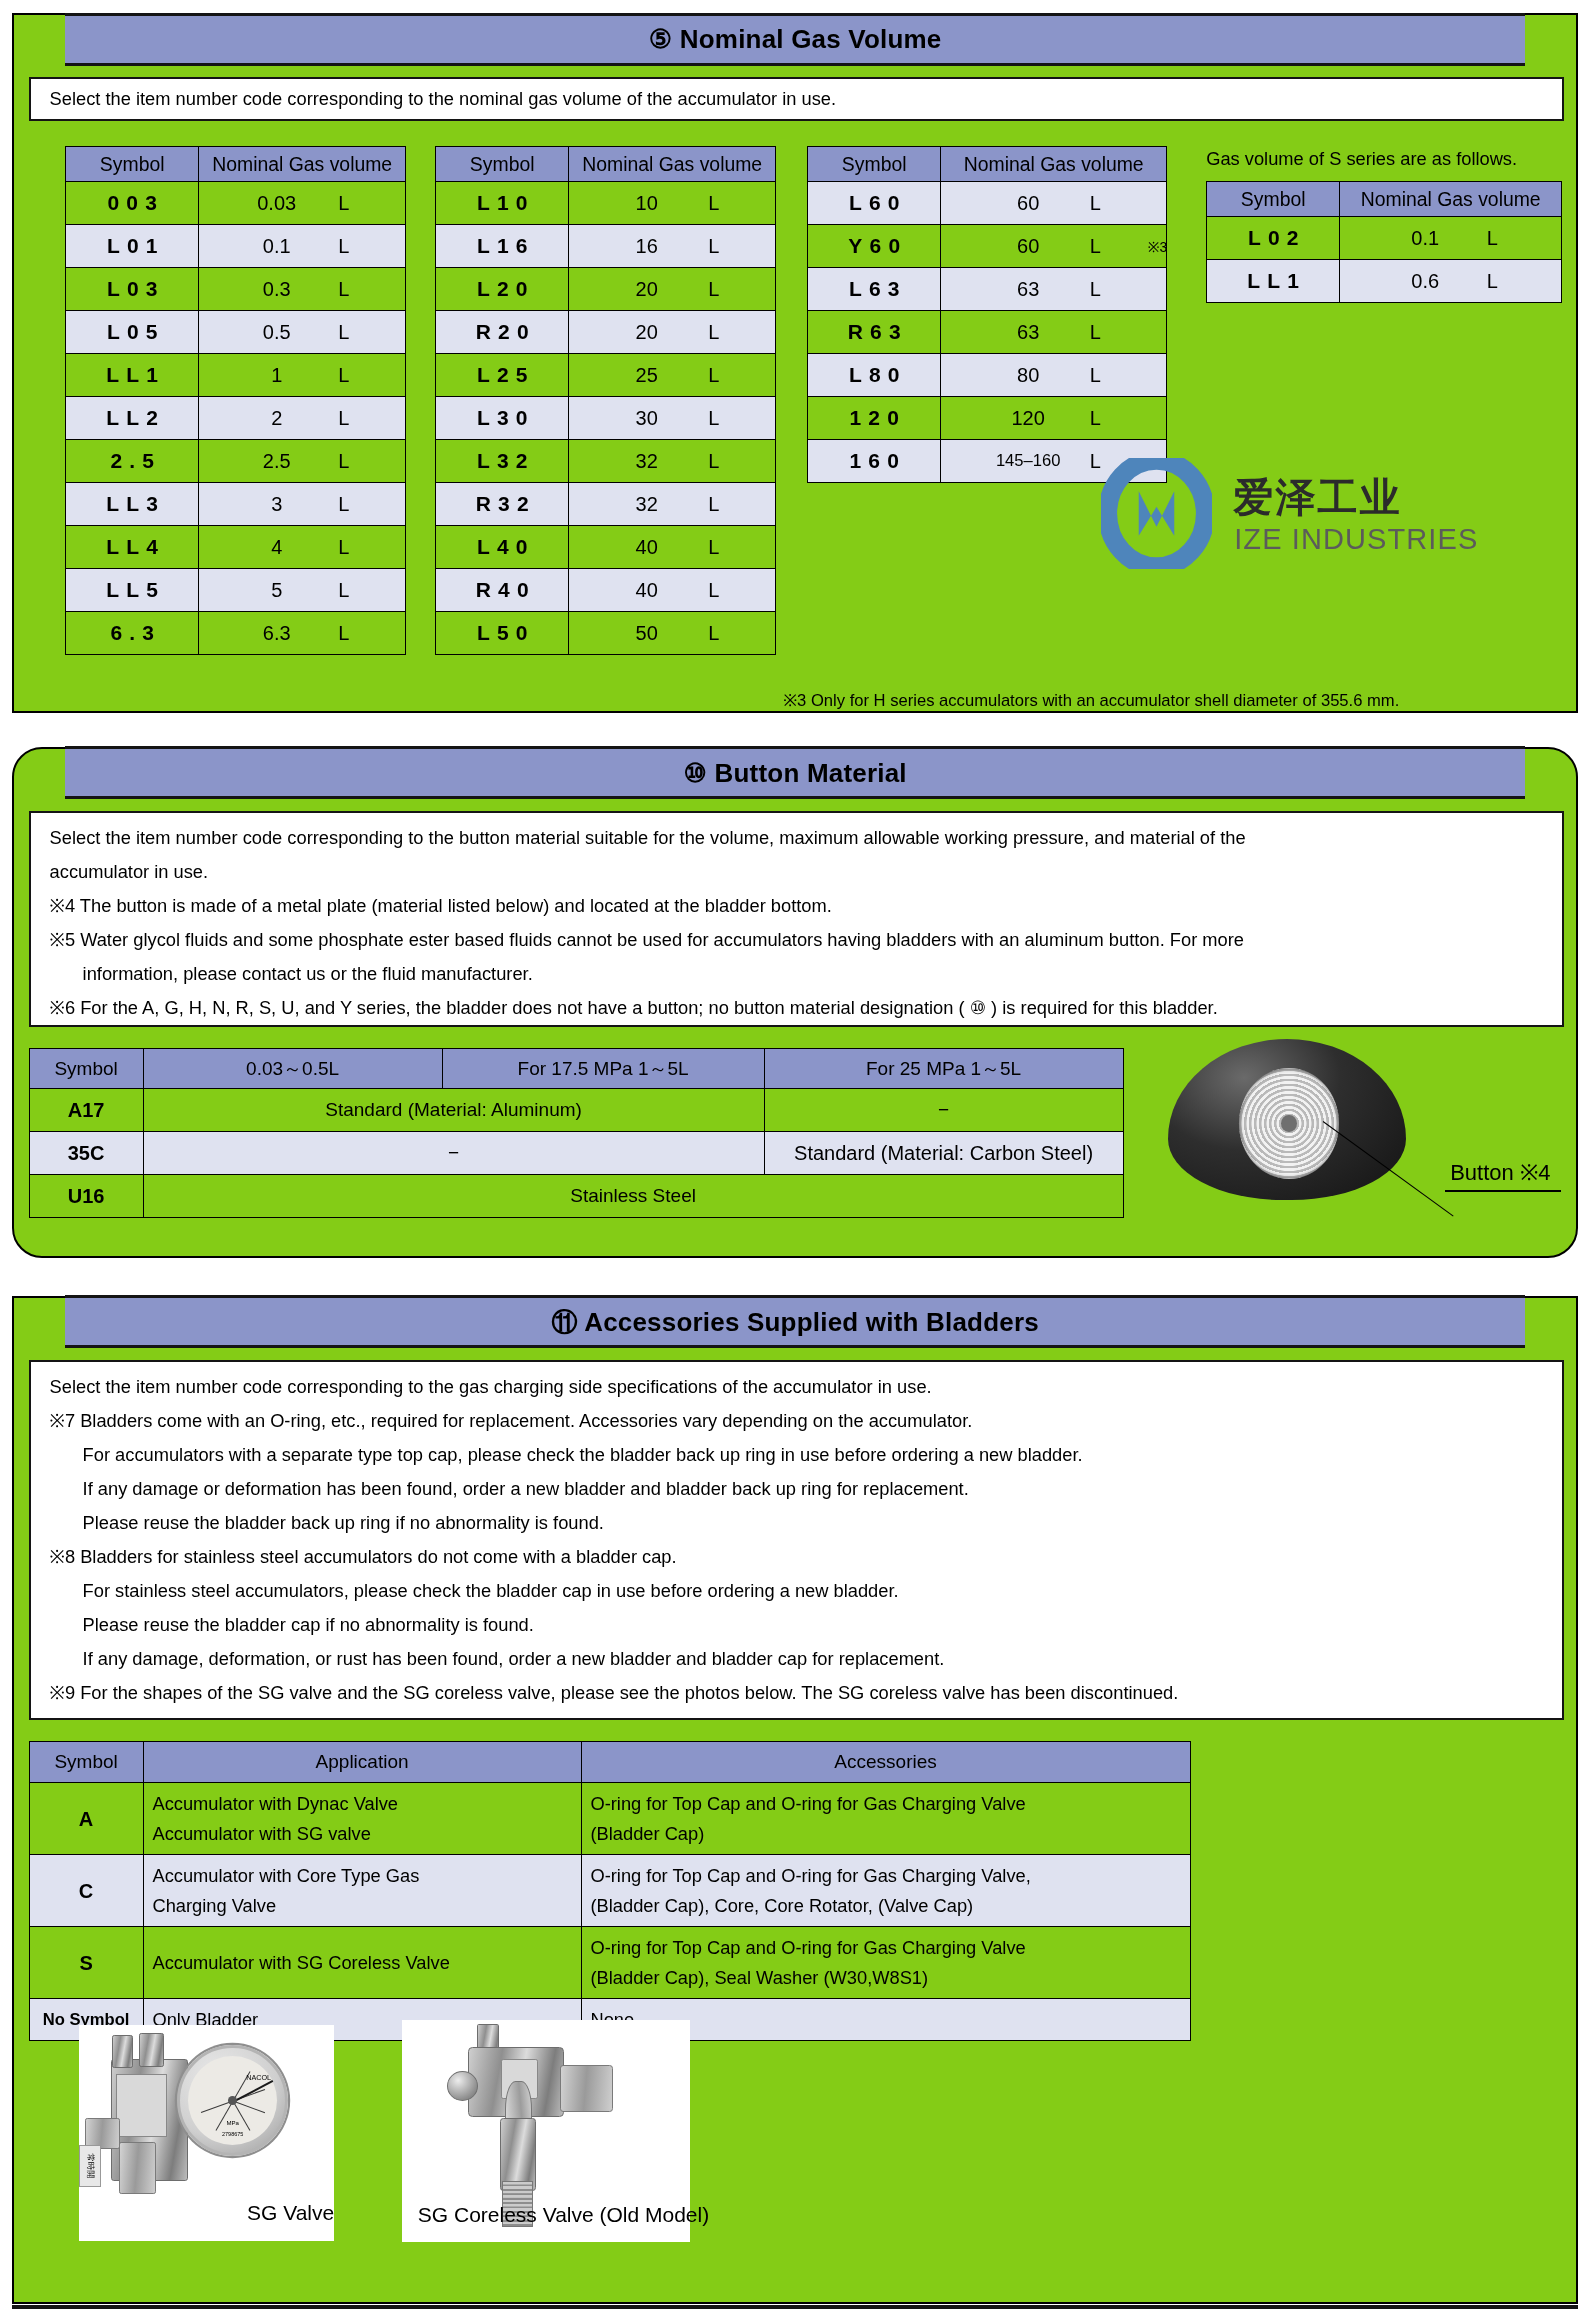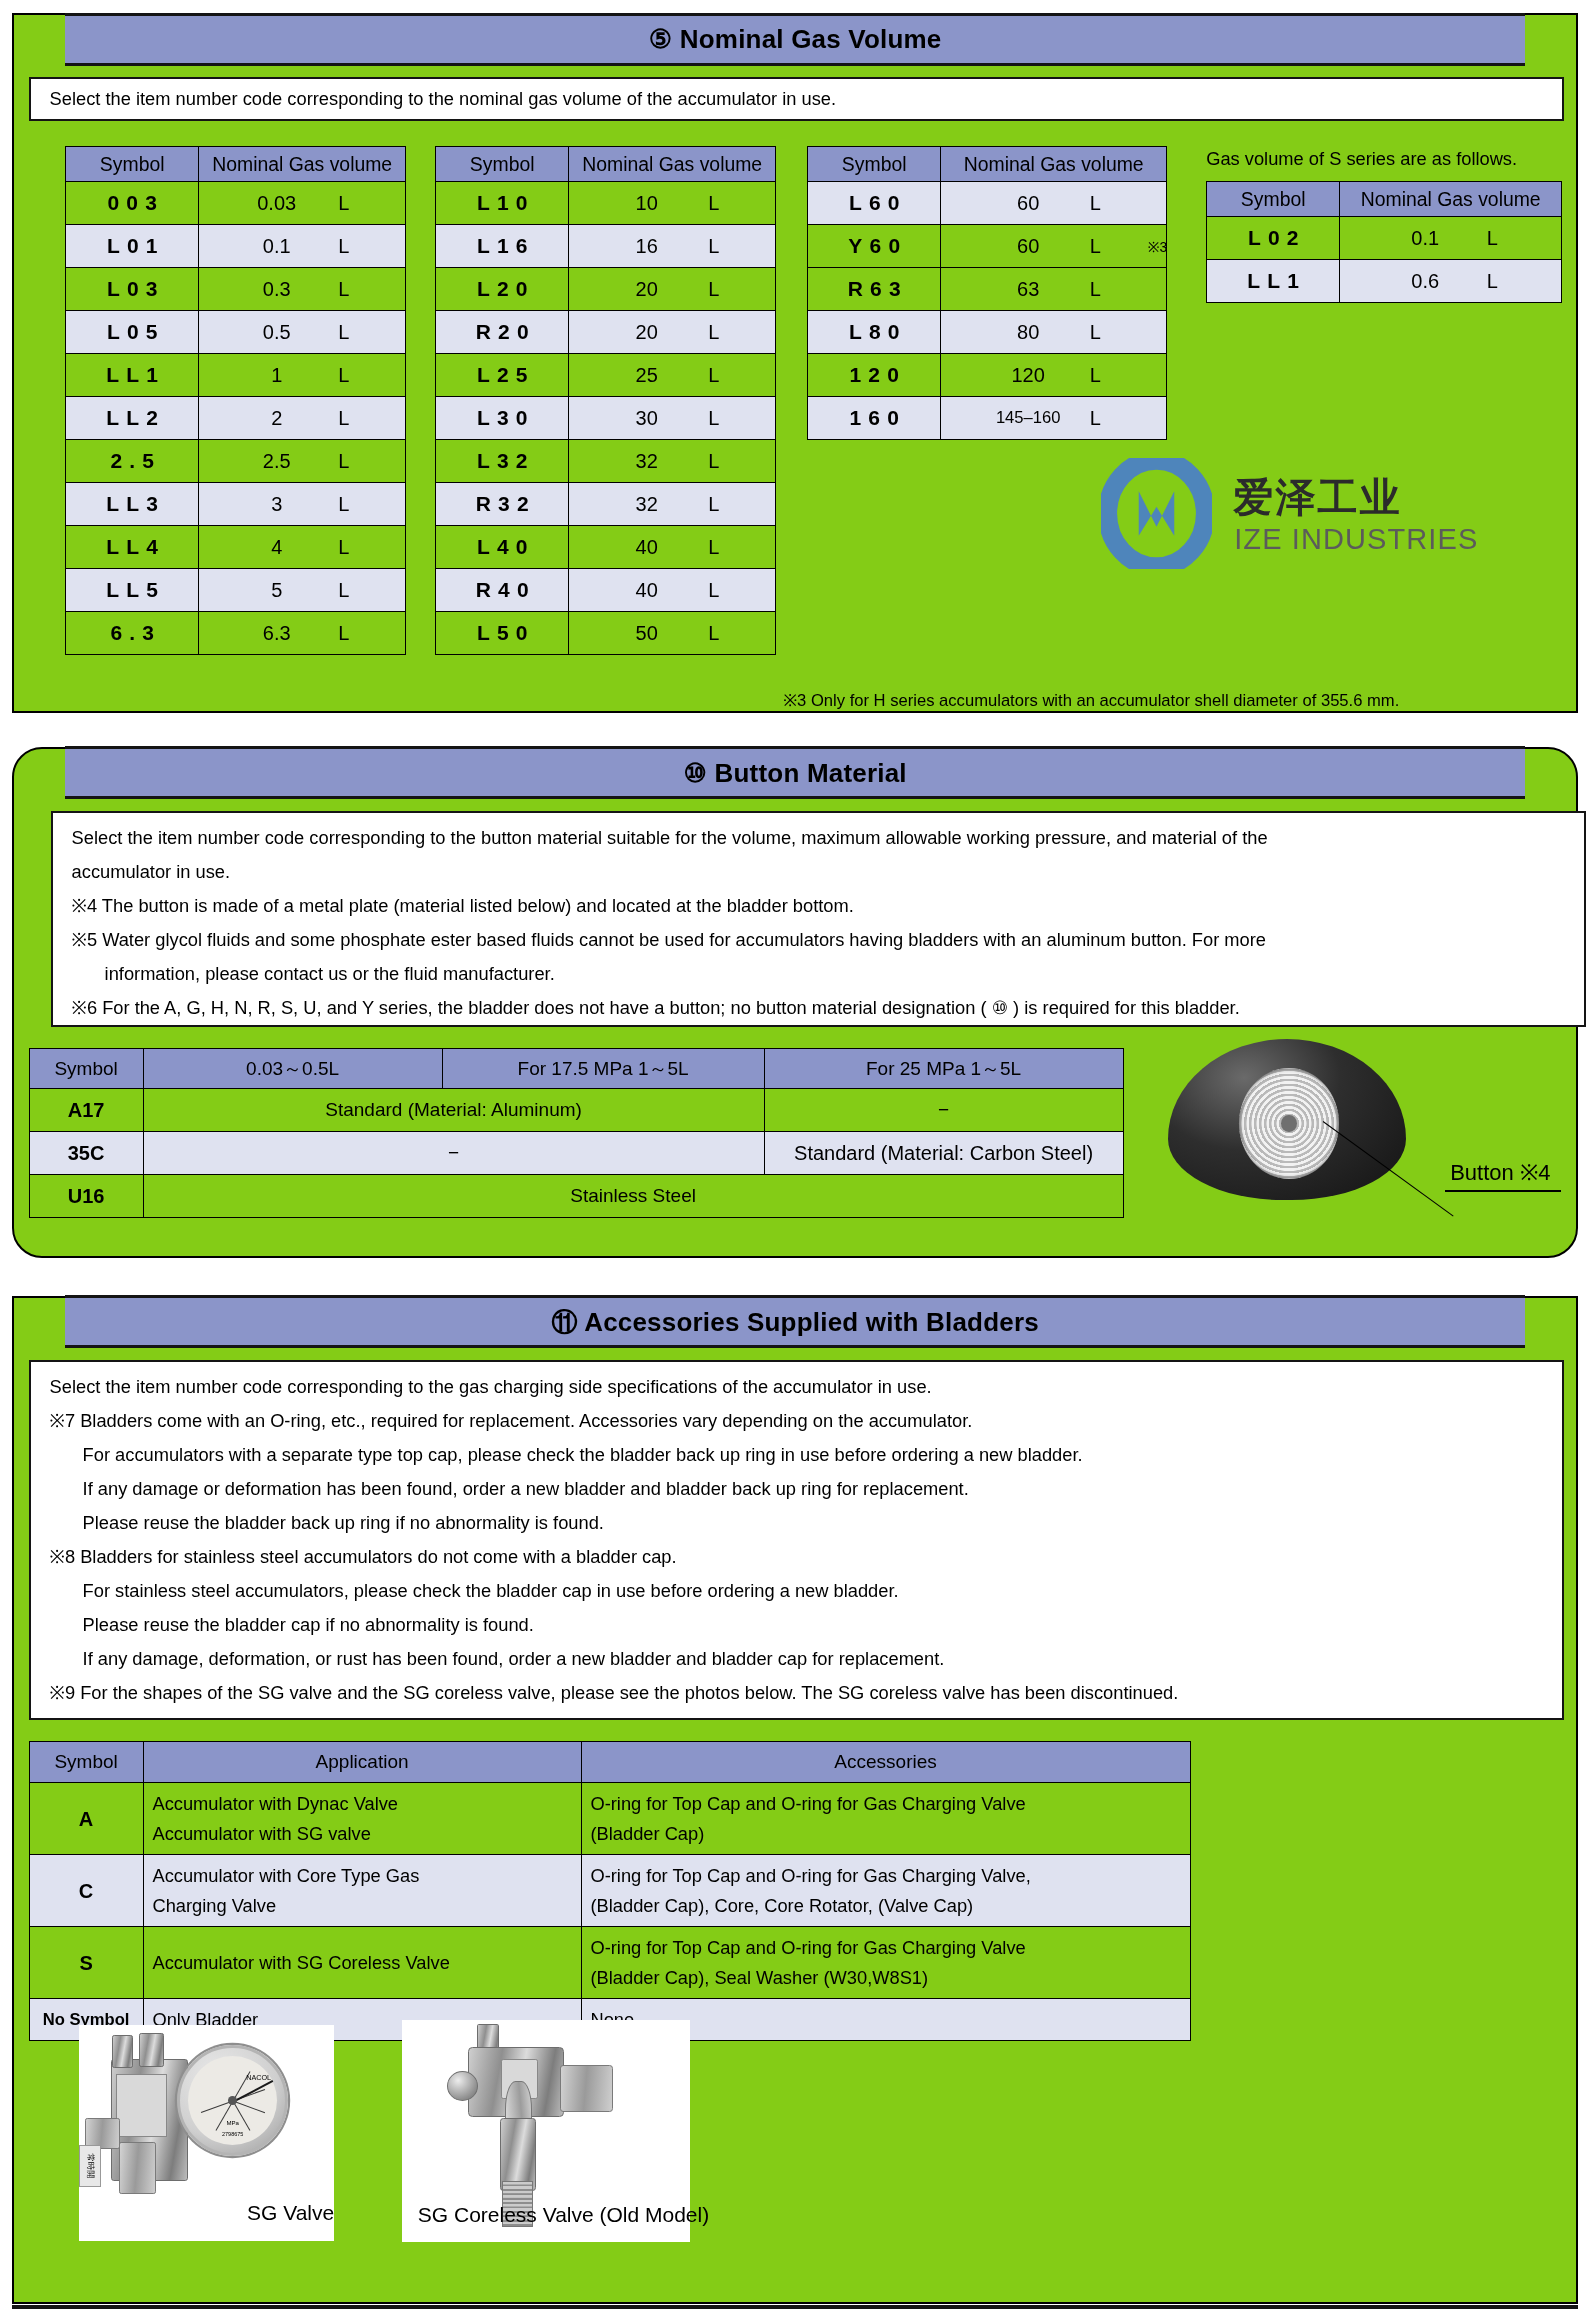--- a/index.html
+++ b/index.html
@@ -645,20 +645,29 @@
           <tr>
             <td><span class="sym">Y60</span></td>
             <td>
               <div class="volwrap">
                 <span class="volnum">60</span>
                 <span class="volunit">L</span>
                 <span class="volnote">※3</span>
               </div>
             </td>
           </tr>
+          <tr class="alt">
+            <td><span class="sym">L63</span></td>
+            <td>
+              <div class="volwrap">
+                <span class="volnum">63</span>
+                <span class="volunit">L</span>
+              </div>
+            </td>
+          </tr>
           <tr>
             <td><span class="sym">R63</span></td>
             <td>
               <div class="volwrap">
                 <span class="volnum">63</span>
                 <span class="volunit">L</span>
               </div>
             </td>
           </tr>
           <tr class="alt">
@@ -740,21 +749,21 @@
 
   <div class="panel" id="panel-button">
 
     <div class="band">
       <div class="band-title">
         <span class="circnum">⑩</span>
         <span>Button Material</span>
       </div>
     </div>
 
-    <div class="inner-box" style="left:14.4px; top:62px; width:1535px; height:216px;margin-left:22px;">
+    <div class="inner-box" style="left:14.4px; top:62px; width:1535px; height:216px;">
       <div class="bodytext" id="bm-lines" style="padding:7.8px 0 0 19px;">
           <div>Select the item number code corresponding to the button material suitable for the volume, maximum allowable working pressure, and material of the</div>
           <div>accumulator in use.</div>
           <div>※4 The button is made of a metal plate (material listed below) and located at the bladder bottom.</div>
           <div>※5 Water glycol fluids and some phosphate ester based fluids cannot be used for accumulators having bladders with an aluminum button. For more</div>
           <div class="indent1">information, please contact us or the fluid manufacturer.</div>
           <div>※6 For the A, G, H, N, R, S, U, and Y series, the bladder does not have a button; no button material designation ( ⑩ ) is required for this bladder.</div>
         </div>
     </div>
 

